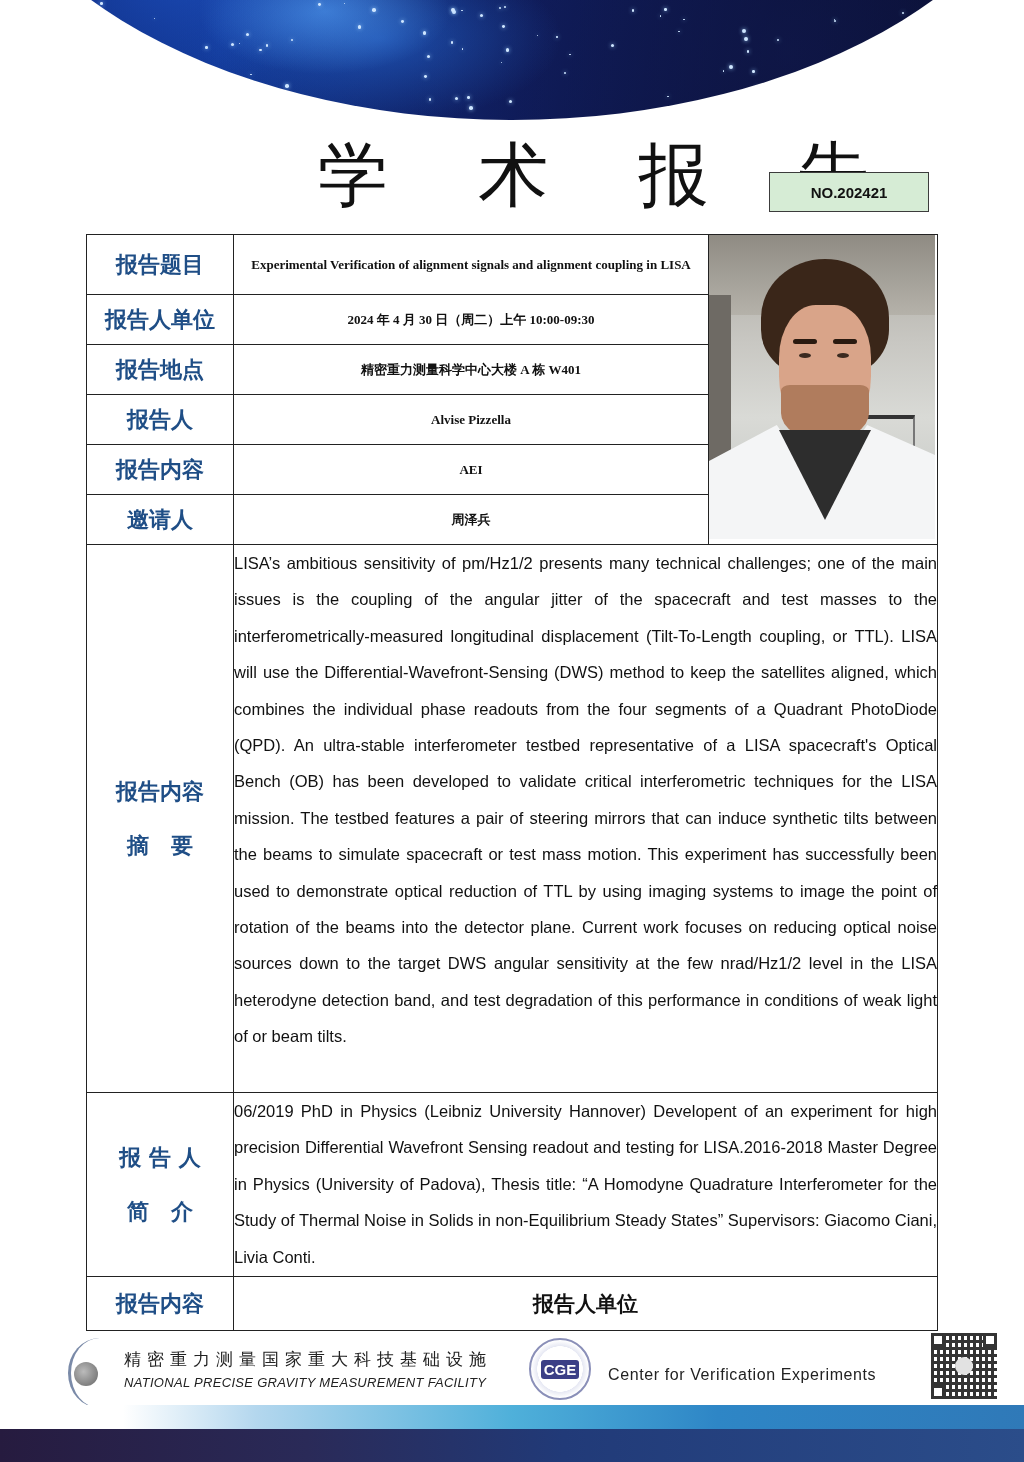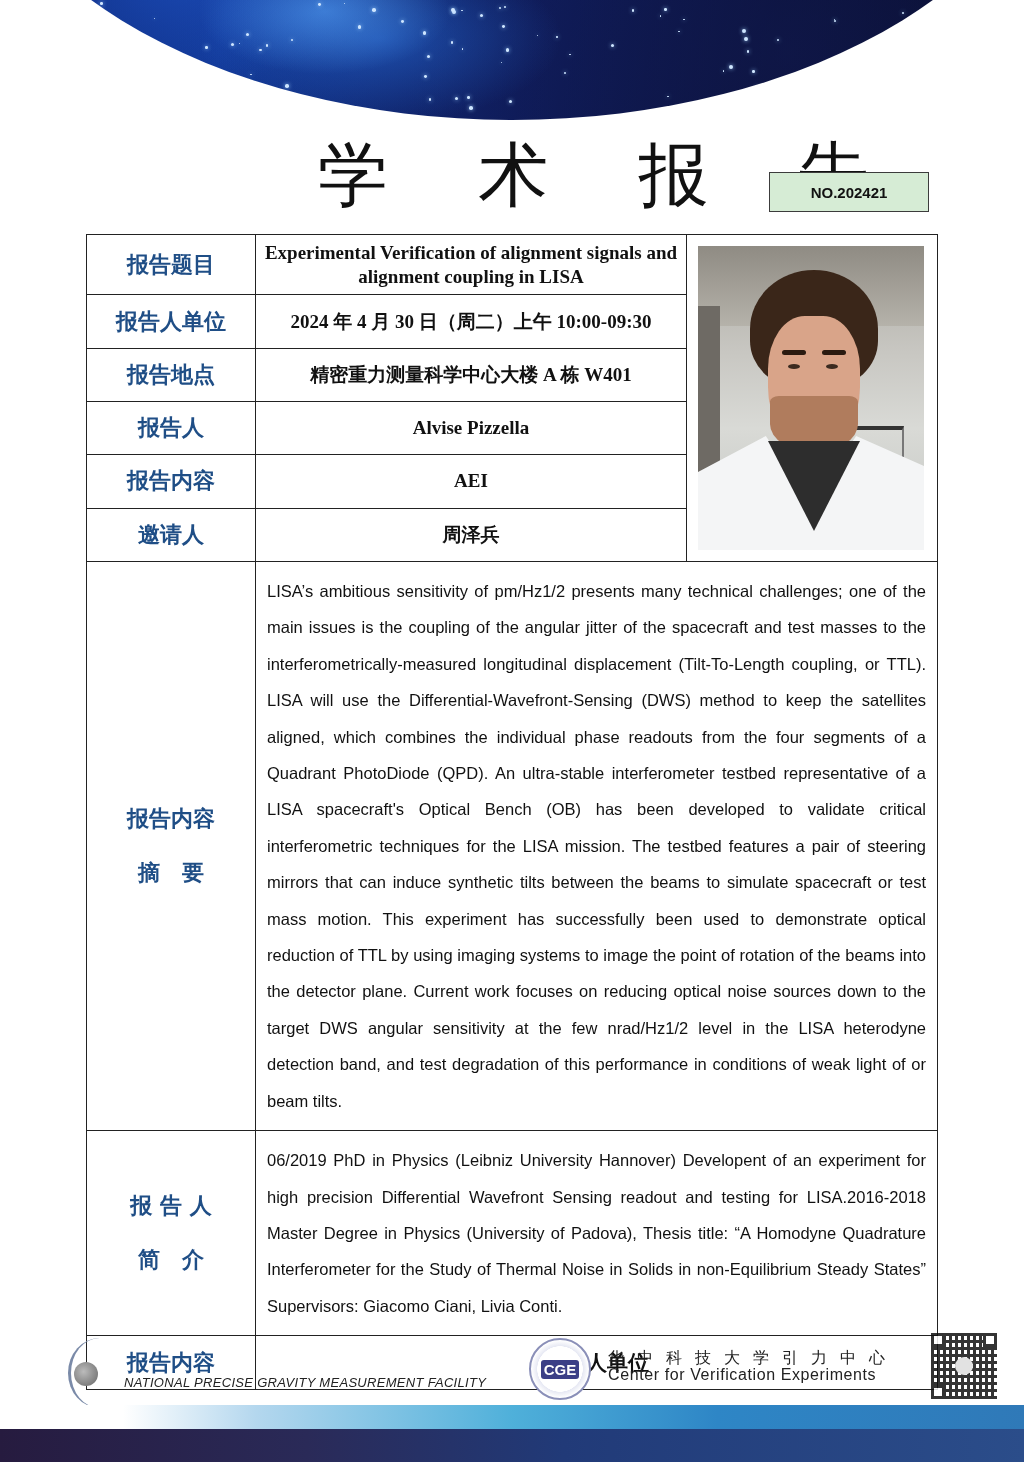--- a/index.html
+++ b/index.html
@@ -31,29 +31,29 @@
     position: absolute; left: 769px; top: 172px; width: 160px; height: 40px;
     background: #d6ecd5; border: 1.5px solid #3c3c3c; box-sizing: border-box;
     display: flex; align-items: center; justify-content: center;
     font-weight: bold; font-size: 15px; color: #111;
   }
 
   table.report {
     position: absolute; left: 86px; top: 234px; width: 852px;
     border-collapse: collapse; table-layout: fixed;
   }
-  table.report td { border: 1.5px solid #222; padding: 11px; }
+  table.report td { border: 1.5px solid #222; padding: 0; }
   td.label {
     width: 146px; text-align: center; vertical-align: middle;
     color: #1f4e86; font-weight: bold; font-size: 22px;
     font-family: "DejaVu Sans", sans-serif;
   }
   td.val {
     text-align: center; vertical-align: middle;
-    font-family: "Liberation Serif", serif; font-weight: bold; font-size: 19px; color: #111;
+    font-family: "Liberation Serif", serif; font-weight: bold; font-size: 13px; color: #111;
   }
   td.photo-cell { width: 228px; padding: 2px; vertical-align: top; }
   .photo {
     width: 226px; height: 304px; position: relative; overflow: hidden;
     background: linear-gradient(180deg, #aaa79f 0%, #c8c7c2 35%, #d9dad6 60%, #c0c3c0 100%);
   }
   .photo .ceil { position:absolute; left:0; top:0; width:100%; height:80px; background: linear-gradient(180deg,#8f8b83,#b5b2aa); }
   .photo .shelf { position:absolute; left:0; top:60px; width:22px; height:200px; background:#6e6a64; }
   .photo .shelf2 { position:absolute; right:20px; top:180px; width:60px; height:90px; border-top:4px solid #333; border-left:2px solid #777; border-right:2px solid #777; }
   .photo .hair { position:absolute; left:52px; top:24px; width:128px; height:118px; background:#3a2619; border-radius: 50% 50% 40% 40%; }
@@ -271,25 +271,25 @@
   <tr style="height:54px">
     <td class="label">报告内容</td>
     <td class="attendees" colspan="2">报告人单位</td>
   </tr>
 </tbody>
   </table>
 
 <div class="footer">
   <div class="arc"></div>
   <div class="arc-dot"></div>
+  <div class="npg-cn">精密重力测量国家重大科技基础设施</div>
   <div class="npg-en">NATIONAL PRECISE GRAVITY MEASUREMENT FACILITY</div>
   <div class="cge-logo">
     <span>CGE</span>
   </div>
-  <div class="cge-cn">华中科技大学引力中心</div>
   <div class="cge-en">Center for Verification Experiments</div>
   <div class="qr">
     <div class="fp" style="left:0;top:0"></div>
     <div class="fp" style="right:0;top:0"></div>
     <div class="fp" style="left:0;bottom:0"></div>
     <div class="c"></div>
   </div>
   <div class="stripe-light"></div>
   <div class="stripe-dark"></div>
 </div>

